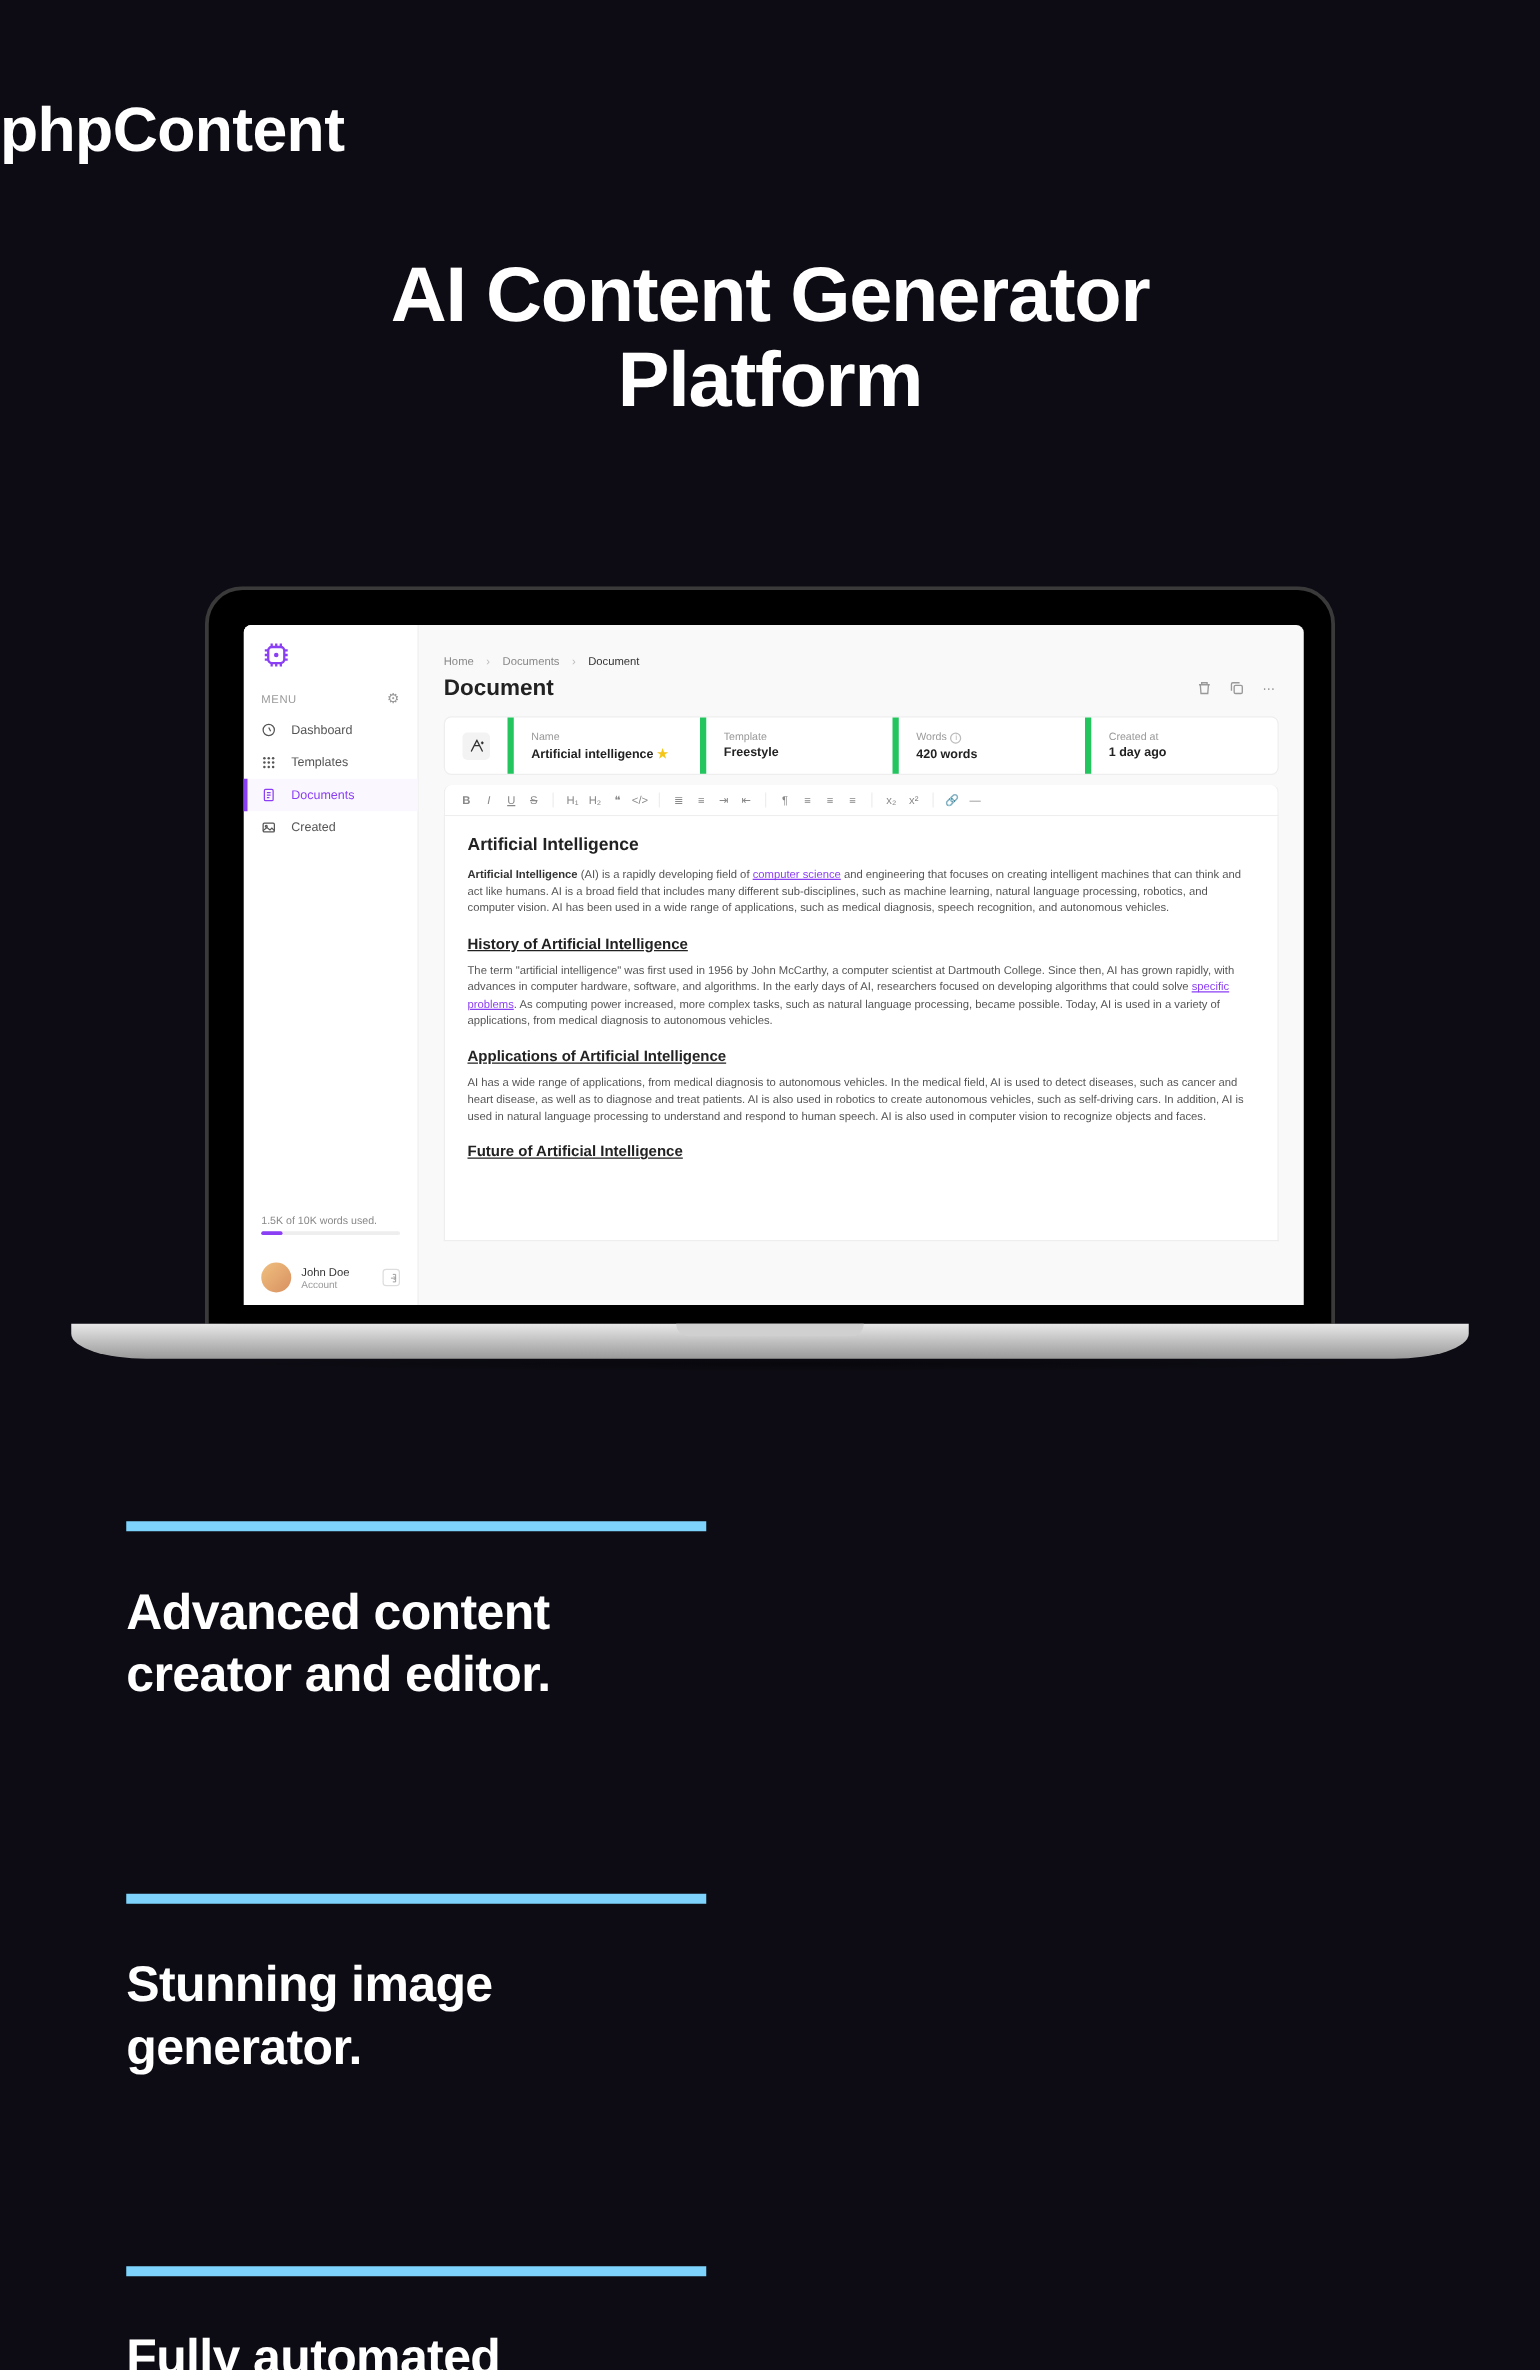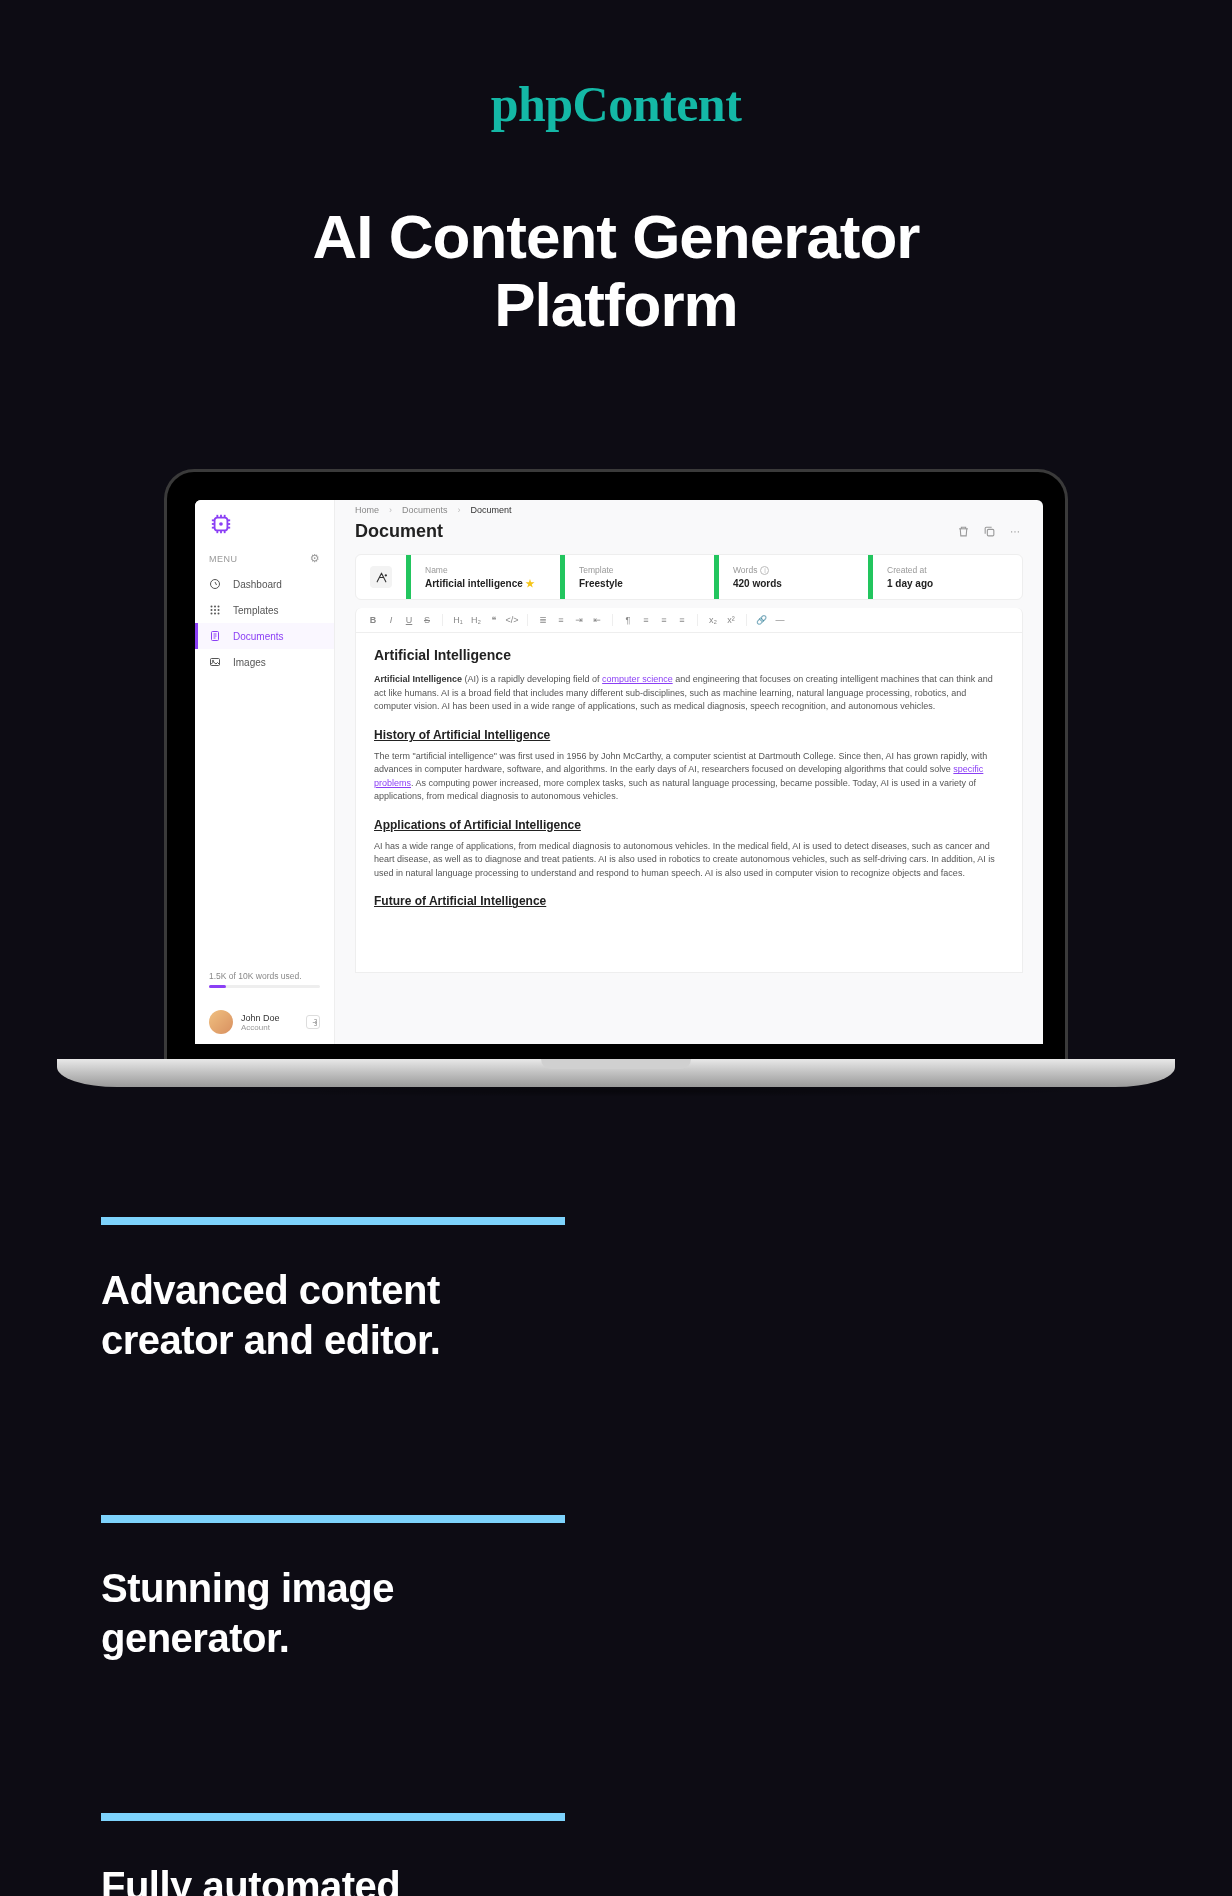--- a/index.html
+++ b/index.html
@@ -5,26 +5,24 @@
 * { margin: 0; padding: 0; box-sizing: border-box; }
 body {
   width: 1232px;
   height: 1896px;
   background: #0d0c14;
   font-family: -apple-system, BlinkMacSystemFont, "Segoe UI", Helvetica, Arial, sans-serif;
   overflow: hidden;
 }
 .page-wrapper { width: 100%; padding-top: 75px; }
 .brand {
-  text-align: center;
   font-size: 50px;
   font-weight: 600;
-  color: #14b8a6;
+  color: #ffffff;
   letter-spacing: -0.5px;
-  font-family: Liberation Serif, serif;
 }
 .headline {
   text-align: center;
   color: #fff;
   font-size: 62px;
   font-weight: 700;
   margin-top: 70px;
   line-height: 1.1;
   letter-spacing: -1px;
 }
@@ -152,21 +150,21 @@
 .user-action {
   width: 14px; height: 14px;
   border: 1px solid #ddd;
   display: flex; align-items: center; justify-content: center;
   border-radius: 3px;
   color: #999;
   font-size: 9px;
 }
 
 
-.content { flex: 1; padding: 5px 20px; overflow: hidden; }
+.content { flex: 1; padding: 24px 20px; overflow: hidden; }
 .breadcrumb {
   display: flex;
   align-items: center;
   gap: 10px;
   font-size: 9px;
   color: #888;
   margin-bottom: 6px;
 }
 .crumb-sep { color: #bbb; }
 .crumb-last { color: #333; }
@@ -339,21 +337,21 @@
             <span>Documents</span>
           </div>
           <div class="nav-item">
             <span class="nav-icon">
                 <svg width="12" height="12" viewBox="0 0 24 24" fill="none" stroke="currentColor" stroke-width="2">
                   <rect x="3" y="5" width="18" height="14" rx="2"></rect>
                   <circle cx="8" cy="10" r="1.5"></circle>
                   <path d="M3 17 L9 12 L14 16 L17 13 L21 17"></path>
                 </svg>
               </span>
-            <span>Images</span>
+            <span>Created</span>
           </div>
 
           <div class="sidebar-footer">
             <div class="usage-text">1.5K of 10K words used.</div>
             <div class="usage-bar">
                 <div class="usage-fill"></div>
               </div>
             <div class="user-row">
               <div class="avatar"></div>
               <div class="user-info">

